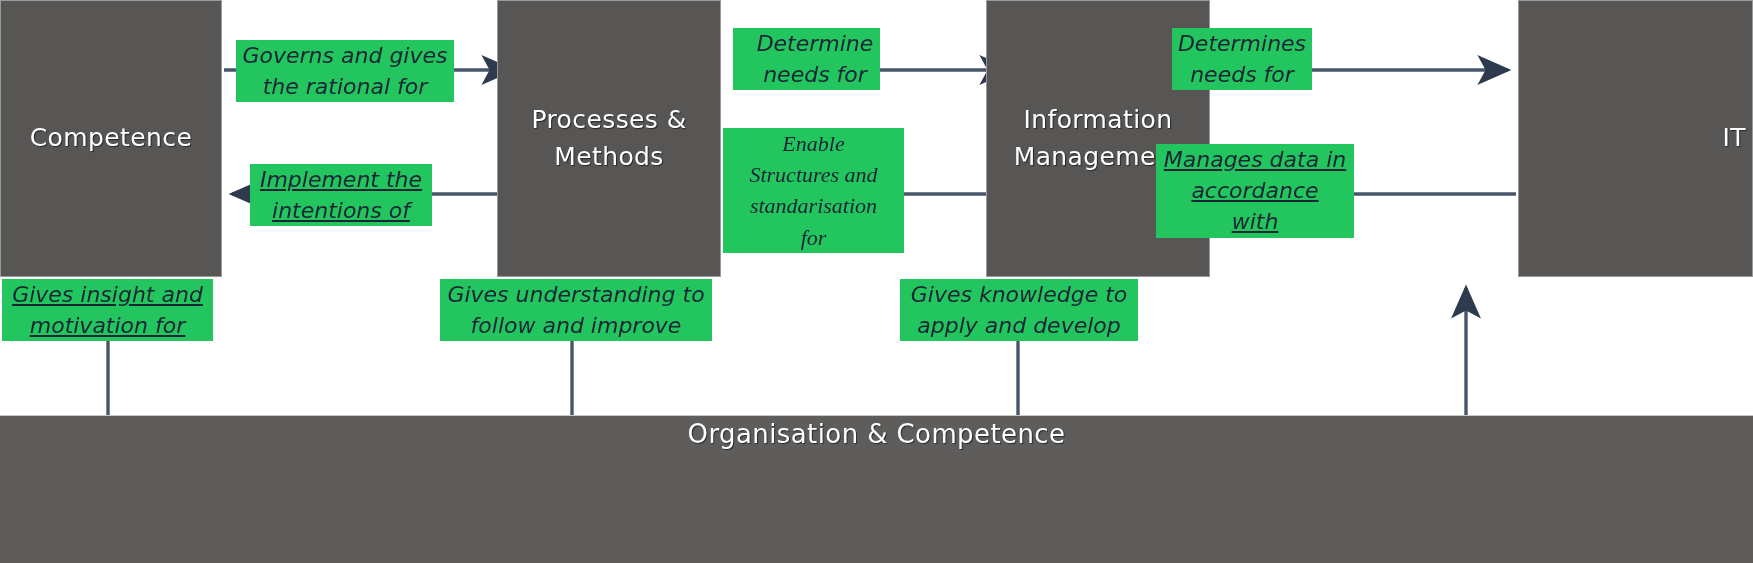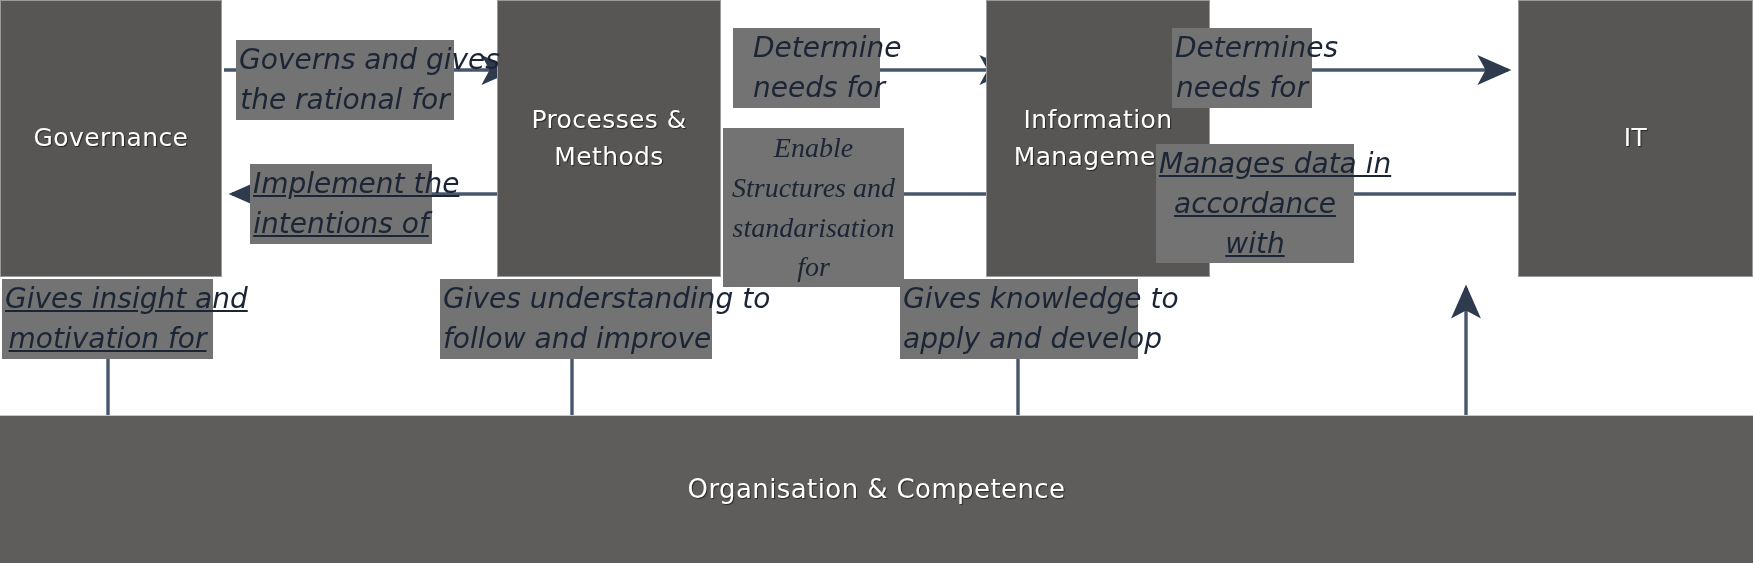--- a/index.html
+++ b/index.html
@@ -34,59 +34,58 @@
     font-size: 25px;
     line-height: 1.45;
     letter-spacing: 0.4px;
     text-shadow: 1px 1px 1px rgba(0,0,0,0.55);
     font-family: "DejaVu Sans", sans-serif;
     padding: 0 6px;
   }
   #box-governance  { left: 0px;    width: 222px; }
   #box-processes   { left: 497px;  width: 224px; }
   #box-information { left: 986px; width: 224px; }
-  #box-it          { left: 1518px; width: 235px; }
+  #box-it          { left: 1518px; width: 235px; justify-content: flex-end; }
 
   
   #foundation {
     position: absolute;
     left: 0;
     top: 415px;
     width: 1753px;
     height: 148px;
     background: #5f5d5b;
     border-top: 1px solid #c8c8c8;
     box-sizing: border-box;
     display: flex;
-    align-items: center;
     justify-content: center;
   }
   #foundation .pillar-label { font-size: 26px; }
 
   
   #arrows {
     position: absolute;
     left: 0;
     top: 0;
     width: 1753px;
     height: 563px;
     pointer-events: none;
   }
 
   
   .edge-label {
     position: absolute;
     color: #1b2535;
     font-family: "DejaVu Sans", sans-serif;
     font-style: italic;
-    font-size: 28px;
+    font-size: 22px;
     line-height: 1.42;
     text-align: center;
     white-space: nowrap;
-    background: #737373;
+    background: #22c55e;
     padding: 0 3px;
   }
 </style>
 </head>
 <body>
 
 <div id="canvas">
 
   <svg id="arrows" viewBox="0 0 1753 563" width="1753" height="563" xmlns="http://www.w3.org/2000/svg">
     <defs>
@@ -116,21 +115,21 @@
       <line x1="1516" y1="194" x2="1255" y2="194" marker-end="url(#ah-left)"></line>
 
       <line x1="108" y1="415" x2="108" y2="288" marker-end="url(#ah-up)"></line>
       <line x1="572" y1="415" x2="572" y2="288" marker-end="url(#ah-up)"></line>
       <line x1="1018" y1="415" x2="1018" y2="288" marker-end="url(#ah-up)"></line>
       <line x1="1466" y1="415" x2="1466" y2="288" marker-end="url(#ah-up)"></line>
     </g>
   </svg>
 
   <div class="pillar" id="box-governance">
-    <span class="pillar-label">Governance</span>
+    <span class="pillar-label">Competence</span>
   </div>
 
   <div class="pillar" id="box-processes">
     <span class="pillar-label">Processes &amp;<br>Methods</span>
   </div>
 
   <div class="pillar" id="box-information">
     <span class="pillar-label">Information<br>Management</span>
   </div>
 

